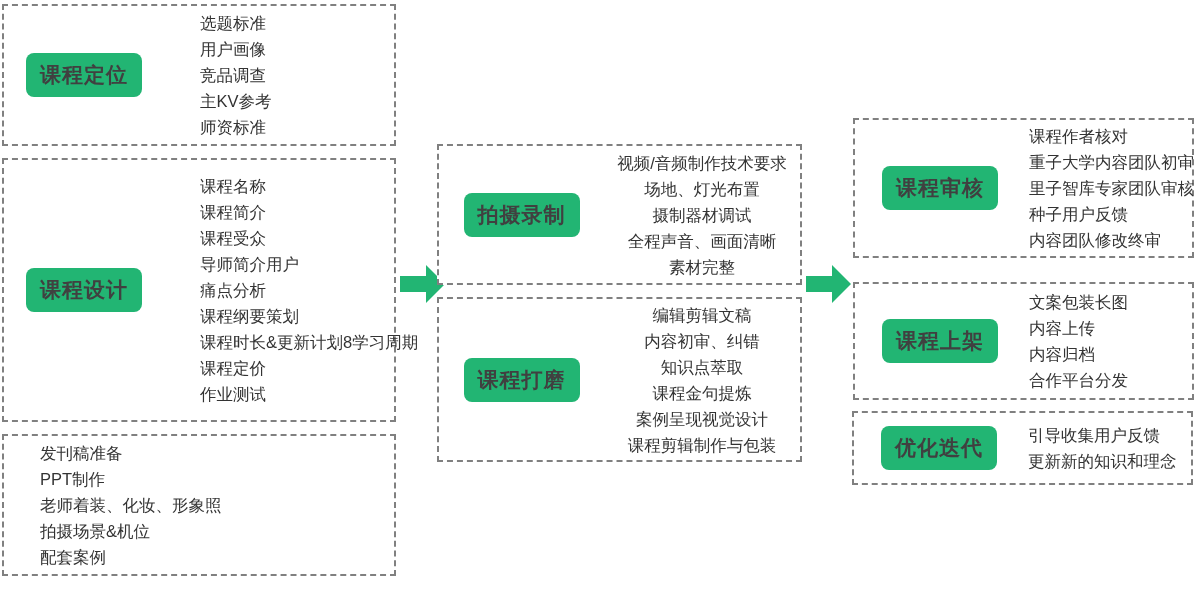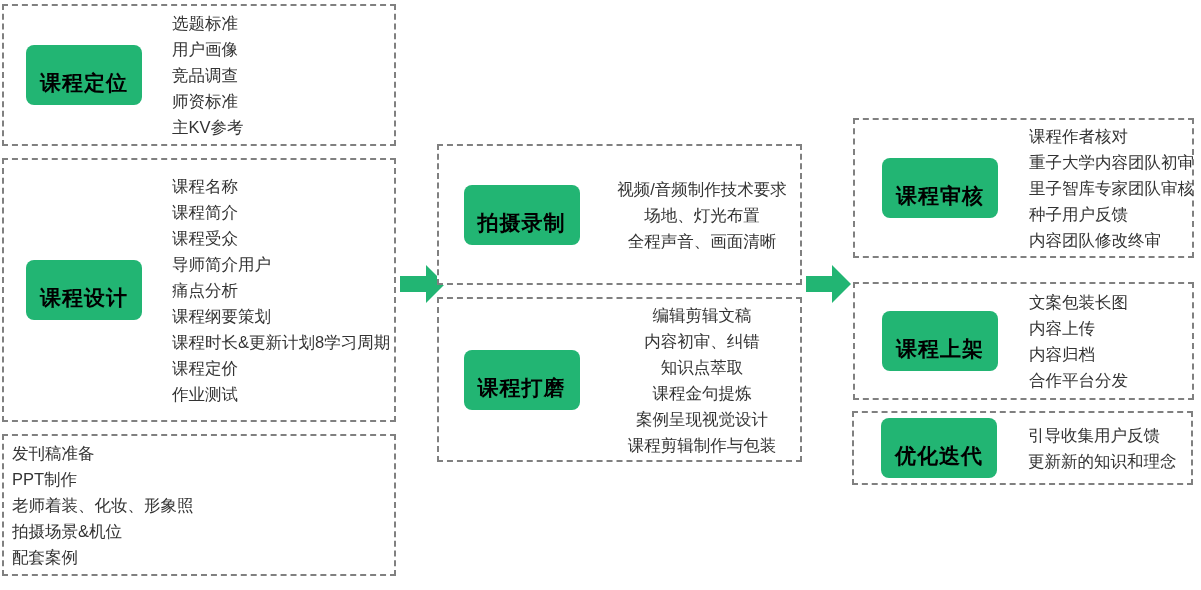--- a/index.html
+++ b/index.html
@@ -34,26 +34,26 @@
   .badge-wrap {
     flex: 0 0 auto;
     display: flex;
     align-items: center;
     justify-content: center;
   }
 
   .badge {
     display: inline-block;
     background: #22b573;
-    color: #000000;
+    color: #404040;
     font-weight: bold;
     font-size: 21px;
     letter-spacing: 1px;
     border-radius: 8px;
-    padding: 27px 14px 12px 14px;
+    padding: 11px 14px 12px 14px;
     line-height: 1;
     white-space: nowrap;
     text-align: center;
   }
 
   .items {
     flex: 1 1 auto;
     display: flex;
     flex-direction: column;
     justify-content: center;
@@ -68,21 +68,21 @@
   
   #g-positioning { left: 2px;  top: 4px;   width: 394px; height: 142px; }
   #g-design      { left: 2px;  top: 158px; width: 394px; height: 264px; }
   #g-prep        { left: 2px;  top: 434px; width: 394px; height: 142px; }
 
   #g-positioning .badge-wrap,
   #g-design .badge-wrap,
   #g-prep .badge-wrap { width: 160px; }
   #g-positioning .items,
   #g-design .items,
-  #g-prep .items { padding-left: 8px; }
+  #g-prep .items { padding-left: 8px; margin-left: 28px; }
 
   
   #g-shooting { left: 437px; top: 144px; width: 365px; height: 141px; }
   #g-polish   { left: 437px; top: 297px; width: 365px; height: 165px; }
 
   #g-shooting .badge-wrap,
   #g-polish .badge-wrap { width: 165px; }
   #g-shooting .items,
   #g-polish .items { padding-left: 0px; text-align: center; }
 
@@ -113,22 +113,22 @@
 <div id="stage">
 
   <div class="group" id="g-positioning">
     <div class="badge-wrap">
       <span class="badge">课程定位</span>
     </div>
     <div class="items">
       <div class="item">选题标准</div>
       <div class="item">用户画像</div>
       <div class="item">竞品调查</div>
+      <div class="item">主KV参考</div>
       <div class="item">师资标准</div>
-      <div class="item">主KV参考</div>
     </div>
   </div>
 
   <div class="group" id="g-design">
     <div class="badge-wrap">
       <span class="badge">课程设计</span>
     </div>
     <div class="items">
       <div class="item">课程名称</div>
       <div class="item">课程简介</div>
@@ -158,21 +158,23 @@
     </svg>
   </div>
 
   <div class="group" id="g-shooting">
     <div class="badge-wrap">
       <span class="badge">拍摄录制</span>
     </div>
     <div class="items">
       <div class="item">视频/音频制作技术要求</div>
       <div class="item">场地、灯光布置</div>
+      <div class="item">摄制器材调试</div>
       <div class="item">全程声音、画面清晰</div>
+      <div class="item">素材完整</div>
     </div>
   </div>
 
   <div class="group" id="g-polish">
     <div class="badge-wrap">
       <span class="badge">课程打磨</span>
     </div>
     <div class="items">
       <div class="item">编辑剪辑文稿</div>
       <div class="item">内容初审、纠错</div>

